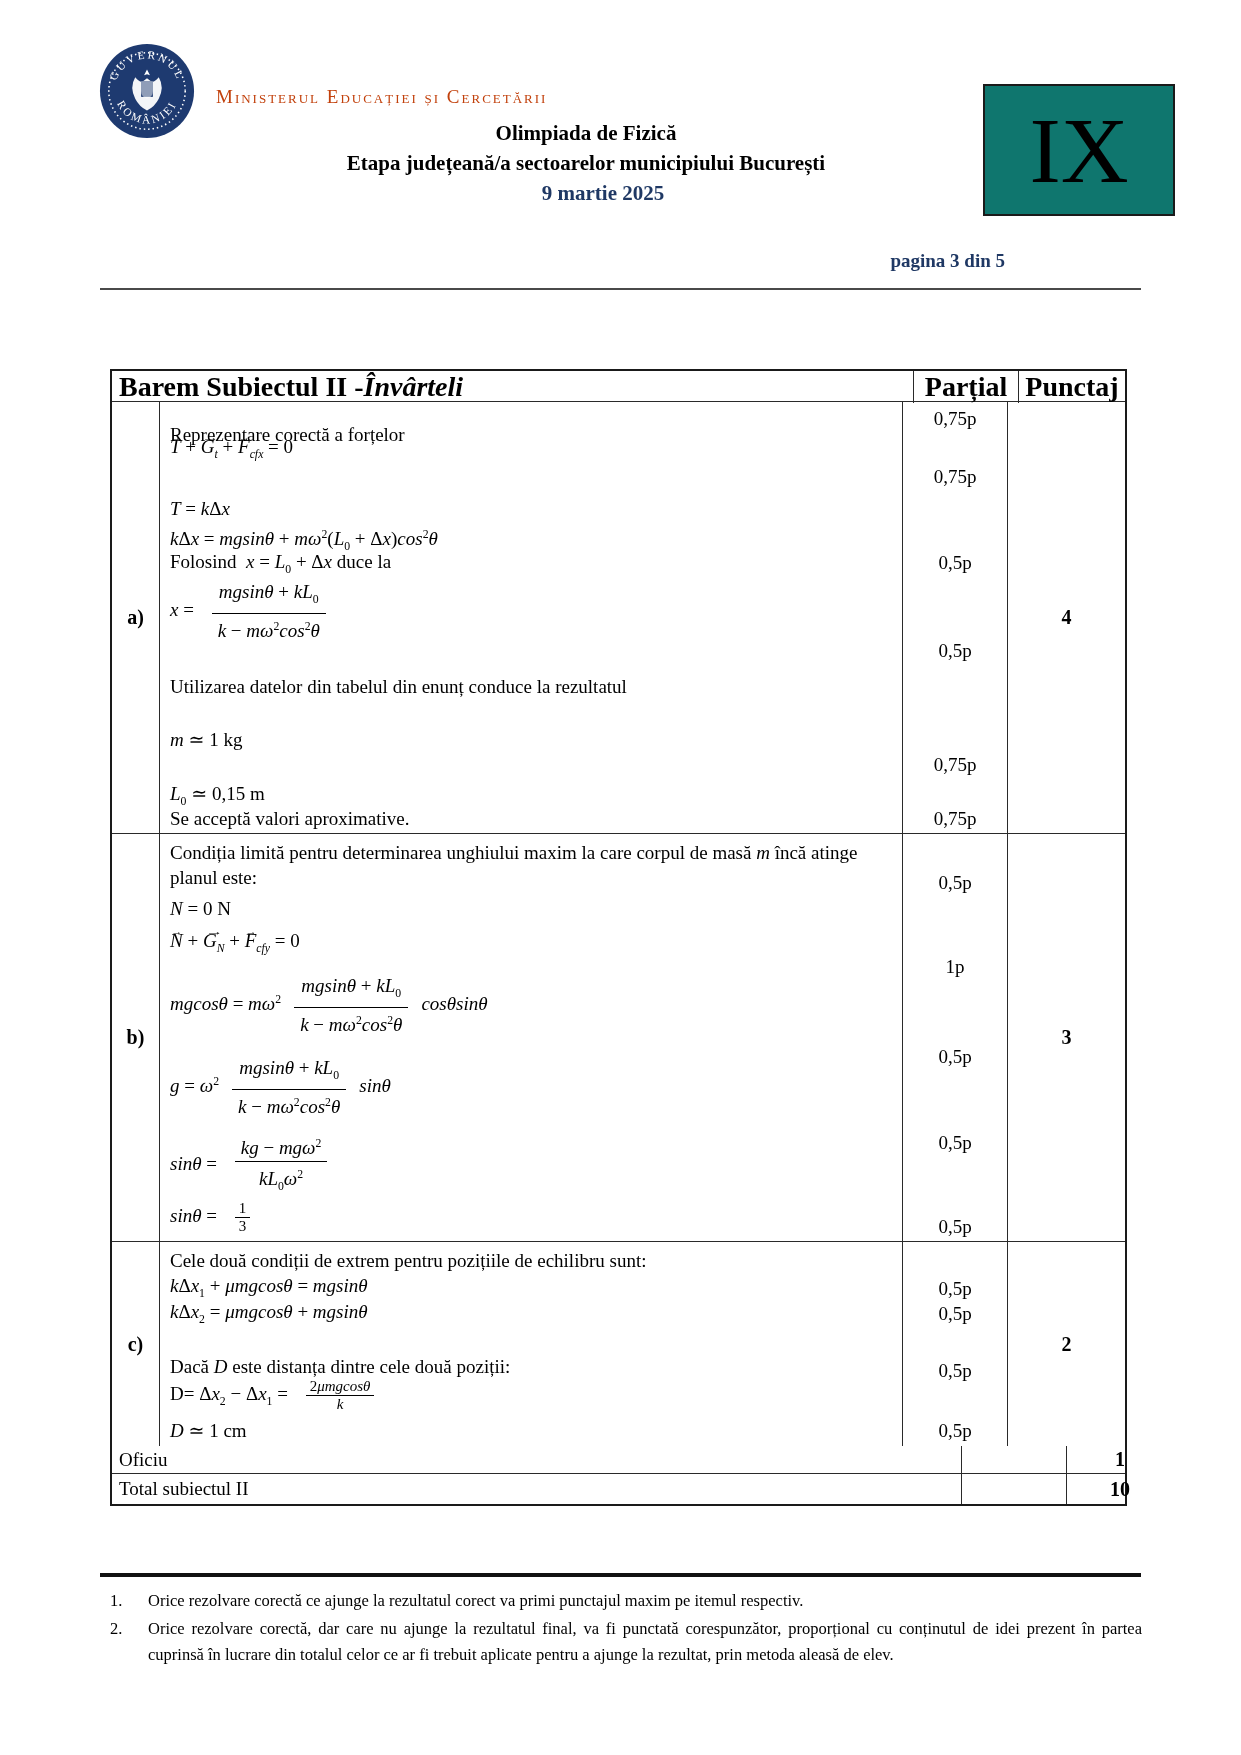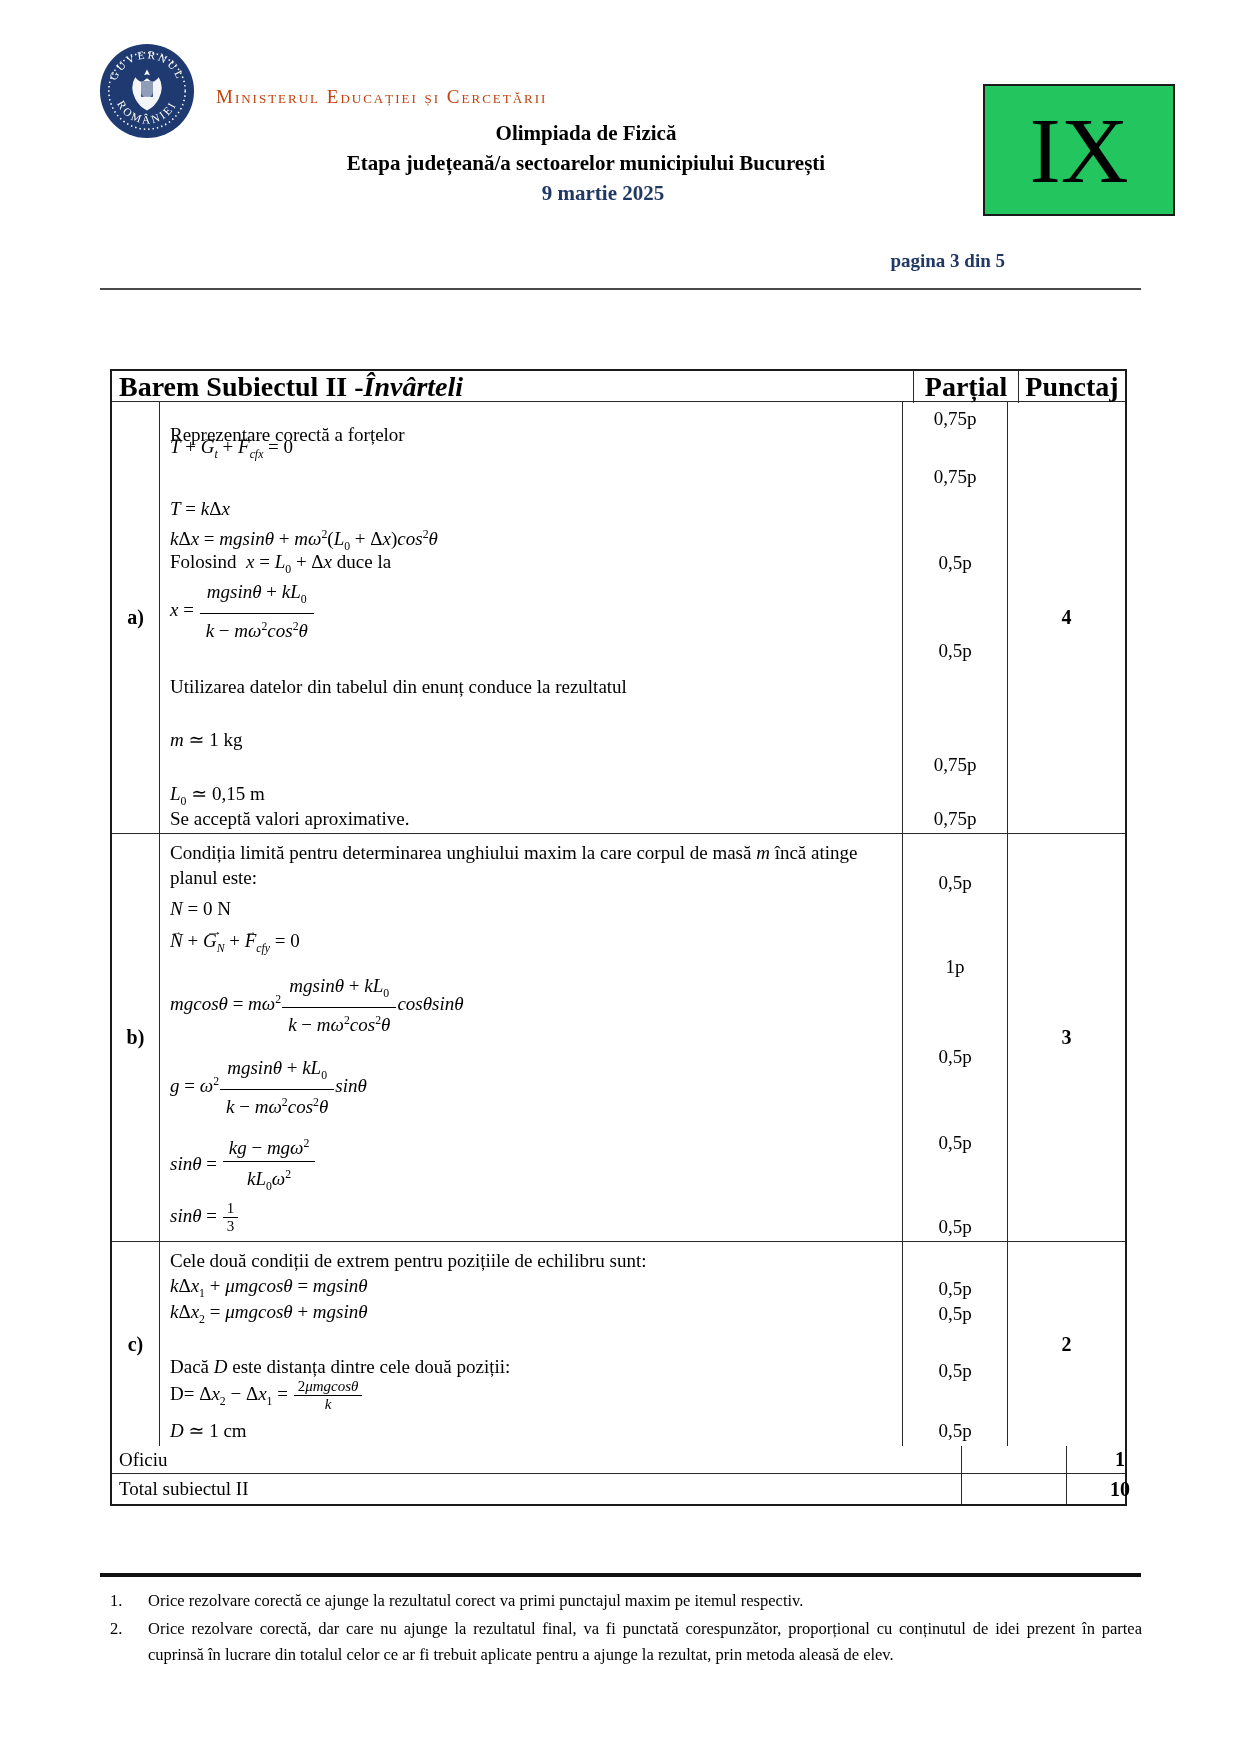--- a/index.html
+++ b/index.html
@@ -7,21 +7,21 @@
         font-family:"Liberation Serif", serif;color:#000;overflow:hidden;}
 
   
   .seal{position:absolute;left:98px;top:42px;width:98px;height:98px;}
   .ministry{position:absolute;left:216px;top:86px;font-size:19px;color:#c2410c;
             letter-spacing:2px;font-variant:small-caps;}
   .title-block{position:absolute;left:0;top:118px;width:1160px;text-align:center;margin-left:6px;}
   .t-line{font-weight:bold;font-size:21px;line-height:30px;}
   .t-navy{color:#1f3864;padding-left:34px;}
   .grade-box{position:absolute;left:983px;top:84px;width:188px;height:128px;
-             background:#22c55e;border:2px solid #1a1a1a;display:flex;align-items:center;
+             background:#0f766e;border:2px solid #1a1a1a;display:flex;align-items:center;
              justify-content:center;font-size:94px;line-height:1;}
   .page-indicator{position:absolute;left:0;top:250px;width:1005px;text-align:right;
                   font-weight:bold;font-size:19px;color:#1f3864;}
   .hdr-rule{position:absolute;left:100px;top:288px;width:1041px;height:2px;background:#4a4a4a;}
 
   
   .barem{position:absolute;left:110px;top:369px;width:1013px;border:2px solid #1a1a1a;
          font-size:19px;}
   .trow{display:grid;grid-template-columns:48px 1fr 105px 118px;border-bottom:1.4px solid #2a2a2a;}
   .trow:last-child{border-bottom:none;}
@@ -36,21 +36,21 @@
   .cell-punctaj{border-left:1.4px solid #2a2a2a;display:flex;align-items:center;
                 justify-content:center;font-weight:bold;font-size:20px;}
   .fline{position:absolute;left:10px;line-height:25px;max-width:690px;white-space:normal;}
   .ppoint{position:absolute;left:0;width:100%;text-align:center;line-height:22px;}
   .span-cell{display:flex;align-items:center;padding-left:7px;}
   .bold{font-weight:normal;}
 
   
   .fline i{font-family:"Liberation Serif", serif;}
   sub,sup{font-size:0.62em;}
-  .frac{display:inline-block;vertical-align:middle;text-align:center;margin:0 1px;}
+  .frac{display:inline-block;vertical-align:middle;text-align:center;margin:0 13px;}
   .frac .num{display:block;border-bottom:1.4px solid #000;padding:0 6px 1px;line-height:24px;}
   .frac .den{display:block;padding:1px 6px 0;line-height:24px;}
   .frac.small{font-size:15px;}
   .frac.small .num,.frac.small .den{line-height:17px;padding:0 4px;}
   .vec{position:relative;display:inline-block;}
   .vec::before{content:"→";position:absolute;top:-0.78em;left:52%;transform:translateX(-50%);
                font-size:0.58em;font-style:normal;}
   .vec.wide::before{transform:translateX(-50%) scaleX(1.6);}
 
   

